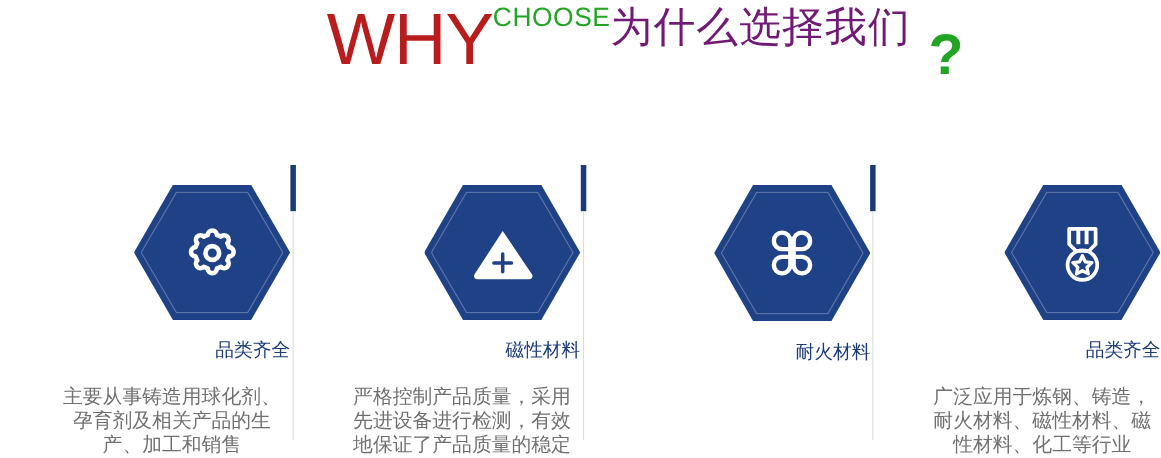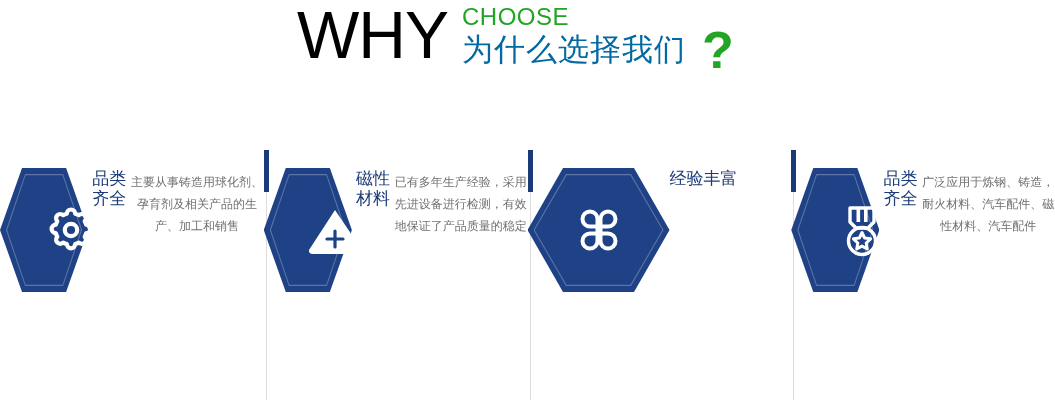--- a/index.html
+++ b/index.html
@@ -27,41 +27,41 @@
     position: absolute;
     left: 297px;
     top: 2px;
     display: flex;
     align-items: flex-start;
   }
   .why-word {
     font-size: 66px;
     line-height: 66px;
     font-weight: 400;
-    color: #000000;
+    color: #b91c1c;
     letter-spacing: -1px;
     font-family: "Liberation Sans", "DejaVu Sans", sans-serif;
   }
   .header-stack {
     display: flex;
-    flex-direction: column;
-    margin-left: 14px;
+    flex-direction: row;
+    margin-left: 0;
     margin-top: 2px;
   }
   .choose-word {
     font-size: 24px;
     line-height: 25px;
     color: #22a424;
     letter-spacing: 0.5px;
     font-family: "Liberation Sans", "DejaVu Sans", sans-serif;
   }
   .cn-head {
-    font-size: 31px;
+    font-size: 38px;
     line-height: 36px;
-    color: #0369a1;
+    color: #701a75;
     letter-spacing: 1px;
     margin-top: 3px;
     font-family: Liberation Serif, serif;
   }
   .qmark {
     font-size: 52px;
     line-height: 52px;
     font-weight: bold;
     color: #22a424;
     margin-left: 16px;
@@ -75,22 +75,22 @@
     left: 0;
     top: 150px;
     width: 1055px;
     height: 266px;
     display: flex;
   }
   .col {
     position: relative;
     width: 263.75px;
     display: flex;
-    flex-direction: row;
-    align-items: flex-start;
+    flex-direction: column;
+    align-items: flex-end;
   }
 
   
   .divider {
     position: absolute;
     left: 0;
     top: 0;
     width: 5px;
     height: 252px;
   }
@@ -161,21 +161,21 @@
   .feat-title {
     margin-top: 18px;
     font-size: 17px;
     line-height: 20px;
     color: #1b3a78;
     font-family: "DejaVu Sans", "Liberation Sans", sans-serif;
     text-align: center;
   }
   .feat-body {
     margin-top: 21px;
-    font-size: 12px;
+    font-size: 18px;
     line-height: 22px;
     color: #707070;
     text-align: center;
     width: 215px;
     font-family: "DejaVu Sans", "Liberation Sans", sans-serif;
   }
 </style>
 </head>
 <body>
 
@@ -247,21 +247,21 @@
         <svg width="58" height="48" viewBox="0 0 58 48">
           <path d="M29 4 L56 44 a3.5 3.5 0 0 1 -3 4 L6 48 a3.5 3.5 0 0 1 -3 -4 Z" fill="#ffffff"></path>
           <g stroke="#1f4185" stroke-width="3.2" stroke-linecap="round">
             <line x1="29" y1="25" x2="29" y2="41"></line>
             <line x1="21" y1="33" x2="37" y2="33"></line>
           </g>
         </svg>
       </div>
     </div>
     <div class="feat-title">磁性材料</div>
-    <div class="feat-body">已有多年生产经验，采用先进设备进行检测，有效地保证了产品质量的稳定</div>
+    <div class="feat-body">严格控制产品质量，采用先进设备进行检测，有效地保证了产品质量的稳定</div>
   </div>
 
   <div class="col">
     <div class="divider">
       <div class="seg-blue"></div>
       <div class="seg-gray"></div>
     </div>
     <div class="hex-wrap">
       <div class="hex"></div>
       <div class="hex-inner-line"></div>
@@ -270,21 +270,21 @@
         <svg width="52" height="52" viewBox="0 0 52 52">
           <g fill="none" stroke="#ffffff" stroke-width="4">
             <path d="M24 24 L24 13 a7.5 7.5 0 0 0 -7.5 -7.5 a7.5 7.5 0 0 0 -7.5 7.5 a7.5 7.5 0 0 0 7.5 7.5 L24 20.5 Z" transform="translate(0.5,2)"></path>
             <path d="M28 24 L28 13 a7.5 7.5 0 0 1 7.5 -7.5 a7.5 7.5 0 0 1 7.5 7.5 a7.5 7.5 0 0 1 -7.5 7.5 L28 20.5 Z" transform="translate(-0.5,2)"></path>
             <path d="M24 28 L24 39 a7.5 7.5 0 0 1 -7.5 7.5 a7.5 7.5 0 0 1 -7.5 -7.5 a7.5 7.5 0 0 1 7.5 -7.5 L24 31.5 Z" transform="translate(0.5,-2)"></path>
             <path d="M28 28 L28 39 a7.5 7.5 0 0 0 7.5 7.5 a7.5 7.5 0 0 0 7.5 -7.5 a7.5 7.5 0 0 0 -7.5 -7.5 L28 31.5 Z" transform="translate(-0.5,-2)"></path>
           </g>
         </svg>
       </div>
     </div>
-    <div class="feat-title">经验丰富</div>
+    <div class="feat-title">耐火材料</div>
   </div>
 
   <div class="col">
     <div class="divider">
       <div class="seg-blue"></div>
       <div class="seg-gray"></div>
     </div>
     <div class="hex-wrap">
       <div class="hex"></div>
       <div class="hex-inner-line"></div>
@@ -296,16 +296,16 @@
           <rect x="21.5" y="6" width="3.6" height="14" fill="#ffffff"></rect>
           <rect x="29" y="6" width="3.6" height="14" fill="#ffffff"></rect>
 
           <circle cx="27" cy="39" r="13.5" fill="none" stroke="#ffffff" stroke-width="3.4"></circle>
 
           <path d="M27 30.5 L29.6 36 L35.6 36.8 L31.2 41 L32.3 47 L27 44.1 L21.7 47 L22.8 41 L18.4 36.8 L24.4 36 Z" fill="none" stroke="#ffffff" stroke-width="3" stroke-linejoin="round"></path>
         </svg>
       </div>
     </div>
     <div class="feat-title">品类齐全</div>
-    <div class="feat-body">广泛应用于炼钢、铸造，耐火材料、汽车配件、磁性材料、汽车配件</div>
+    <div class="feat-body">广泛应用于炼钢、铸造，耐火材料、磁性材料、磁性材料、化工等行业</div>
   </div>
 
 </div>
 
 </body></html>

